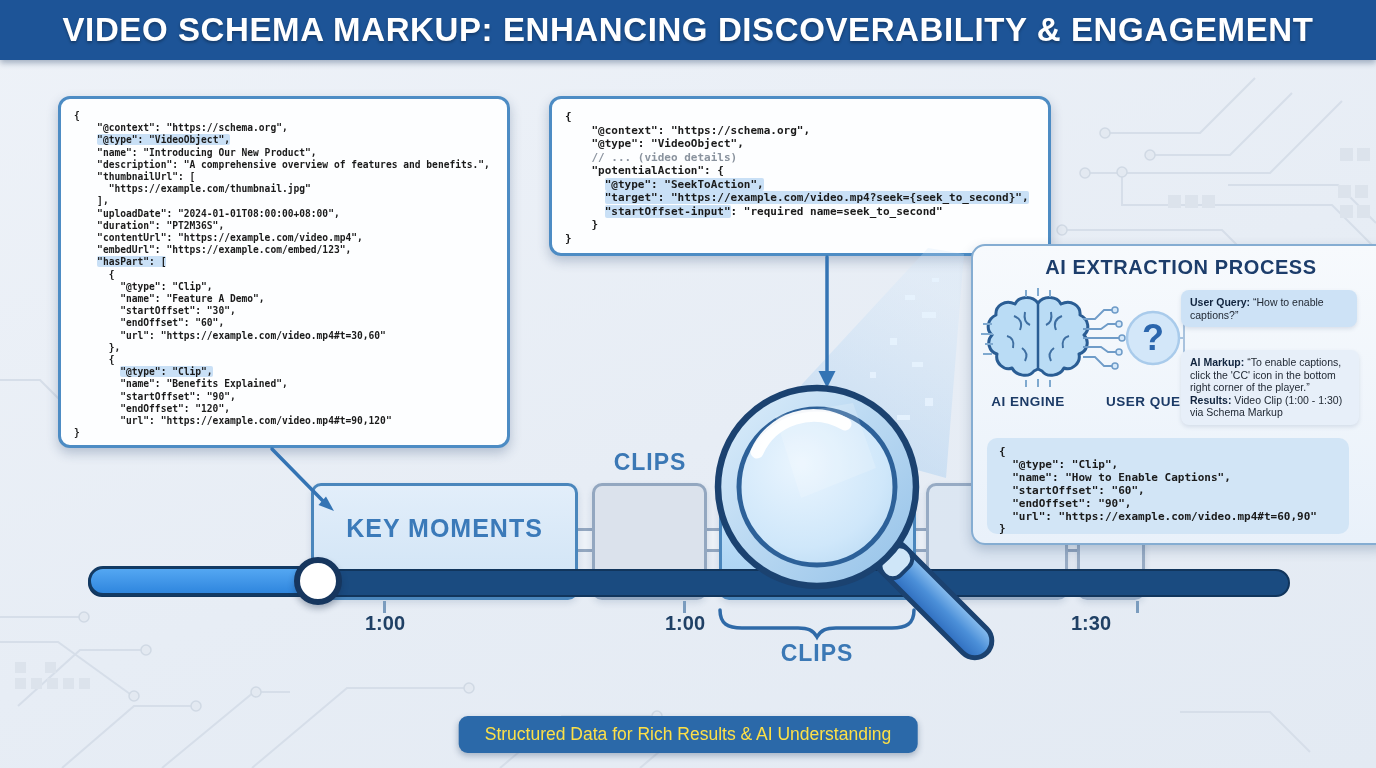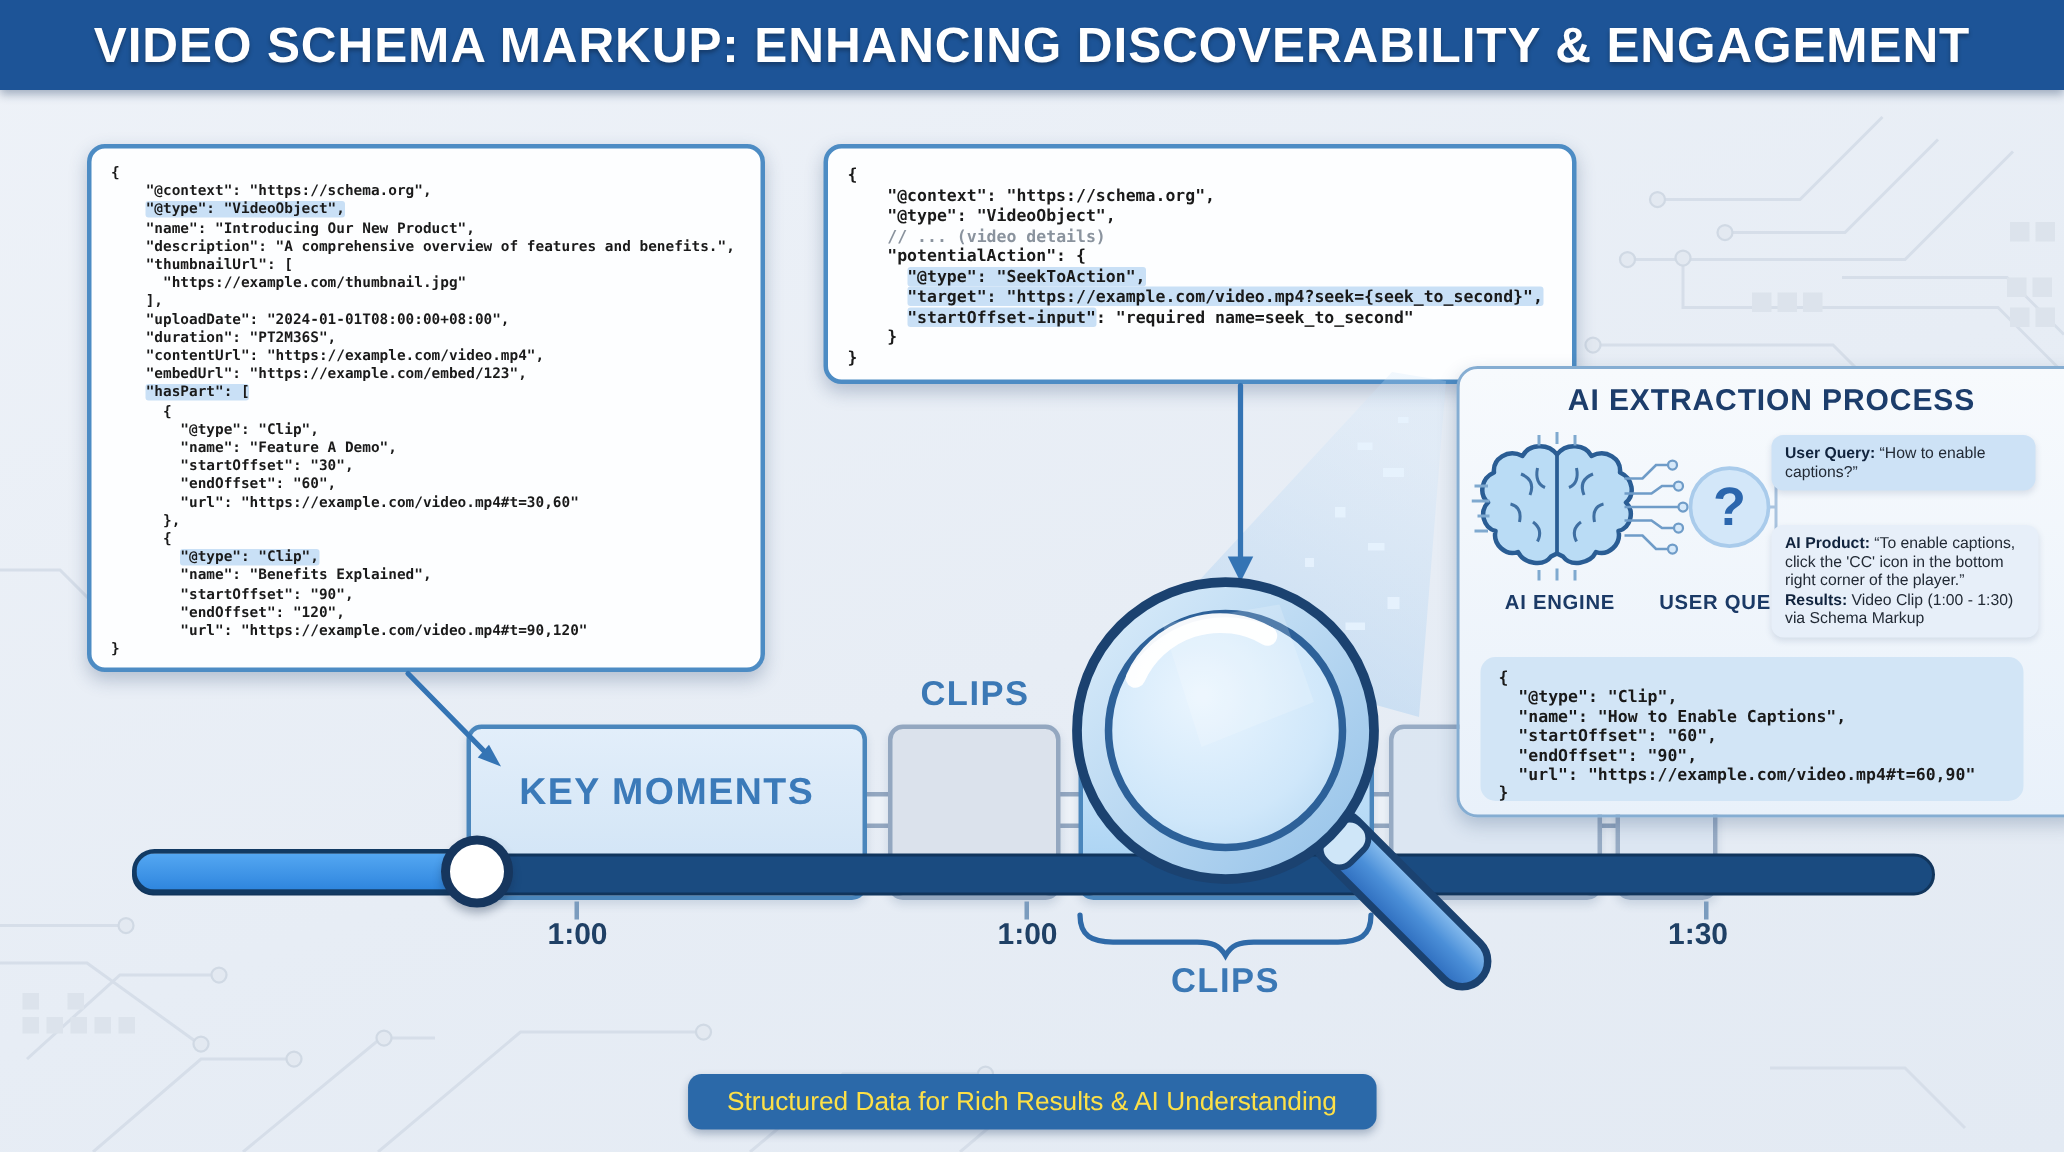--- a/index.html
+++ b/index.html
@@ -52,21 +52,21 @@
     font-weight:800;letter-spacing:1px;z-index:2;}
 
   
   .ai-panel{position:absolute;left:953px;top:244px;width:420px;height:301px;
     background:linear-gradient(#f7fafd,#e9f1fa);border:2.5px solid #85add2;border-radius:14px;
     box-shadow:0 5px 12px rgba(40,70,110,.25);z-index:6;box-sizing:border-box;margin-left:18px;}
   .ai-title{position:absolute;left:0;top:10px;width:100%;text-align:center;color:#1c3d6b;
     font-size:20px;font-weight:800;letter-spacing:.6px;}
   .ai-figures{position:absolute;left:8px;top:40px;}
   .ai-sublabel{position:absolute;color:#1b3a66;font-size:13.5px;font-weight:800;letter-spacing:.5px;text-align:center;}
-  .lbl-engine{left:12px;top:148px;width:110px;}
+  .lbl-engine{left:0;top:148px;width:110px;}
   .lbl-query{left:130px;top:148px;width:100px;}
   .bubble{position:absolute;border-radius:8px;padding:6px 9px;font-size:10.5px;line-height:12.6px;
     color:#222a35;box-shadow:0 2px 4px rgba(60,90,130,.15);}
   .bubble b{color:#10233d;text-align:center;}
   .bubble1{left:208px;top:44px;width:158px;background:#cde2f6;}
   .bubble2{left:208px;top:104px;width:160px;background:#e7eff9;}
   .ai-code{position:absolute;left:14px;top:192px;width:362px;height:96px;background:#d2e5f6;
     border-radius:10px;padding:8px 12px;box-sizing:border-box;overflow:hidden;}
   .ai-code .code{font-size:11px;line-height:12.9px;font-weight:bold;}
 
@@ -156,21 +156,21 @@
 
   <div class="tl-bar"></div>
   <div class="tl-played"></div>
   <div class="tl-playhead"></div>
 
   <div class="tick" style="left:383px;"></div>
   <div class="tick" style="left:683px;"></div>
   <div class="tick" style="left:1136px;"></div>
   <div class="tick-label" style="left:385px;">1:00</div>
   <div class="tick-label" style="left:685px;">1:00</div>
-  <div class="tick-label" style="left:1132px;">1:30</div>
+  <div class="tick-label" style="left:1091px;">1:30</div>
   <div class="clips-label" style="left:650px;top:449px;">CLIPS</div>
   <div class="clips-label" style="left:817px;top:640px;">CLIPS</div>
 
   <svg class="svg-abs" style="left:712px;top:606px;z-index:2" width="210" height="40">
     <path d="M 8 4 C 8 18, 16 22, 30 22 L 86 22 C 96 22, 101 24, 105 31 C 109 24, 114 22, 124 22 L 180 22 C 194 22, 202 18, 202 4" stroke="#2f6aa8" stroke-width="3.5" fill="none" stroke-linecap="round"></path>
   </svg>
 
   <svg class="svg-abs" width="1376" height="768" style="z-index:5">
     <defs>
       <linearGradient id="beamGrad" x1="0" y1="1" x2="0.4" y2="0">
@@ -255,21 +255,21 @@
       </g>
     </svg>
 
     <div class="ai-sublabel lbl-engine">AI ENGINE</div>
     <div class="ai-sublabel lbl-query">USER QUERY</div>
 
     <div class="bubble bubble1">
       <b>User Query:</b><span> “How to enable captions?”</span>
     </div>
     <div class="bubble bubble2">
-      <b>AI Product:</b><span> “To enable captions, click the 'CC' icon in the bottom right corner of the player.”</span><br>
+      <b>AI Markup:</b><span> “To enable captions, click the 'CC' icon in the bottom right corner of the player.”</span><br>
       <b>Results:</b><span> Video Clip (1:00 - 1:30) via Schema Markup</span>
     </div>
 
     <div class="ai-code">
       <div class="code"><div><span>{</span></div><div><span>  "@type": "Clip",</span></div><div><span>  "name": "How to Enable Captions",</span></div><div><span>  "startOffset": "60",</span></div><div><span>  "endOffset": "90",</span></div><div><span>  "url": "https://example.com/video.mp4#t=60,90"</span></div><div><span>}</span></div></div>
     </div>
   </div>
 
   <svg class="svg-abs" width="1376" height="768" style="z-index:7">
     <defs>

